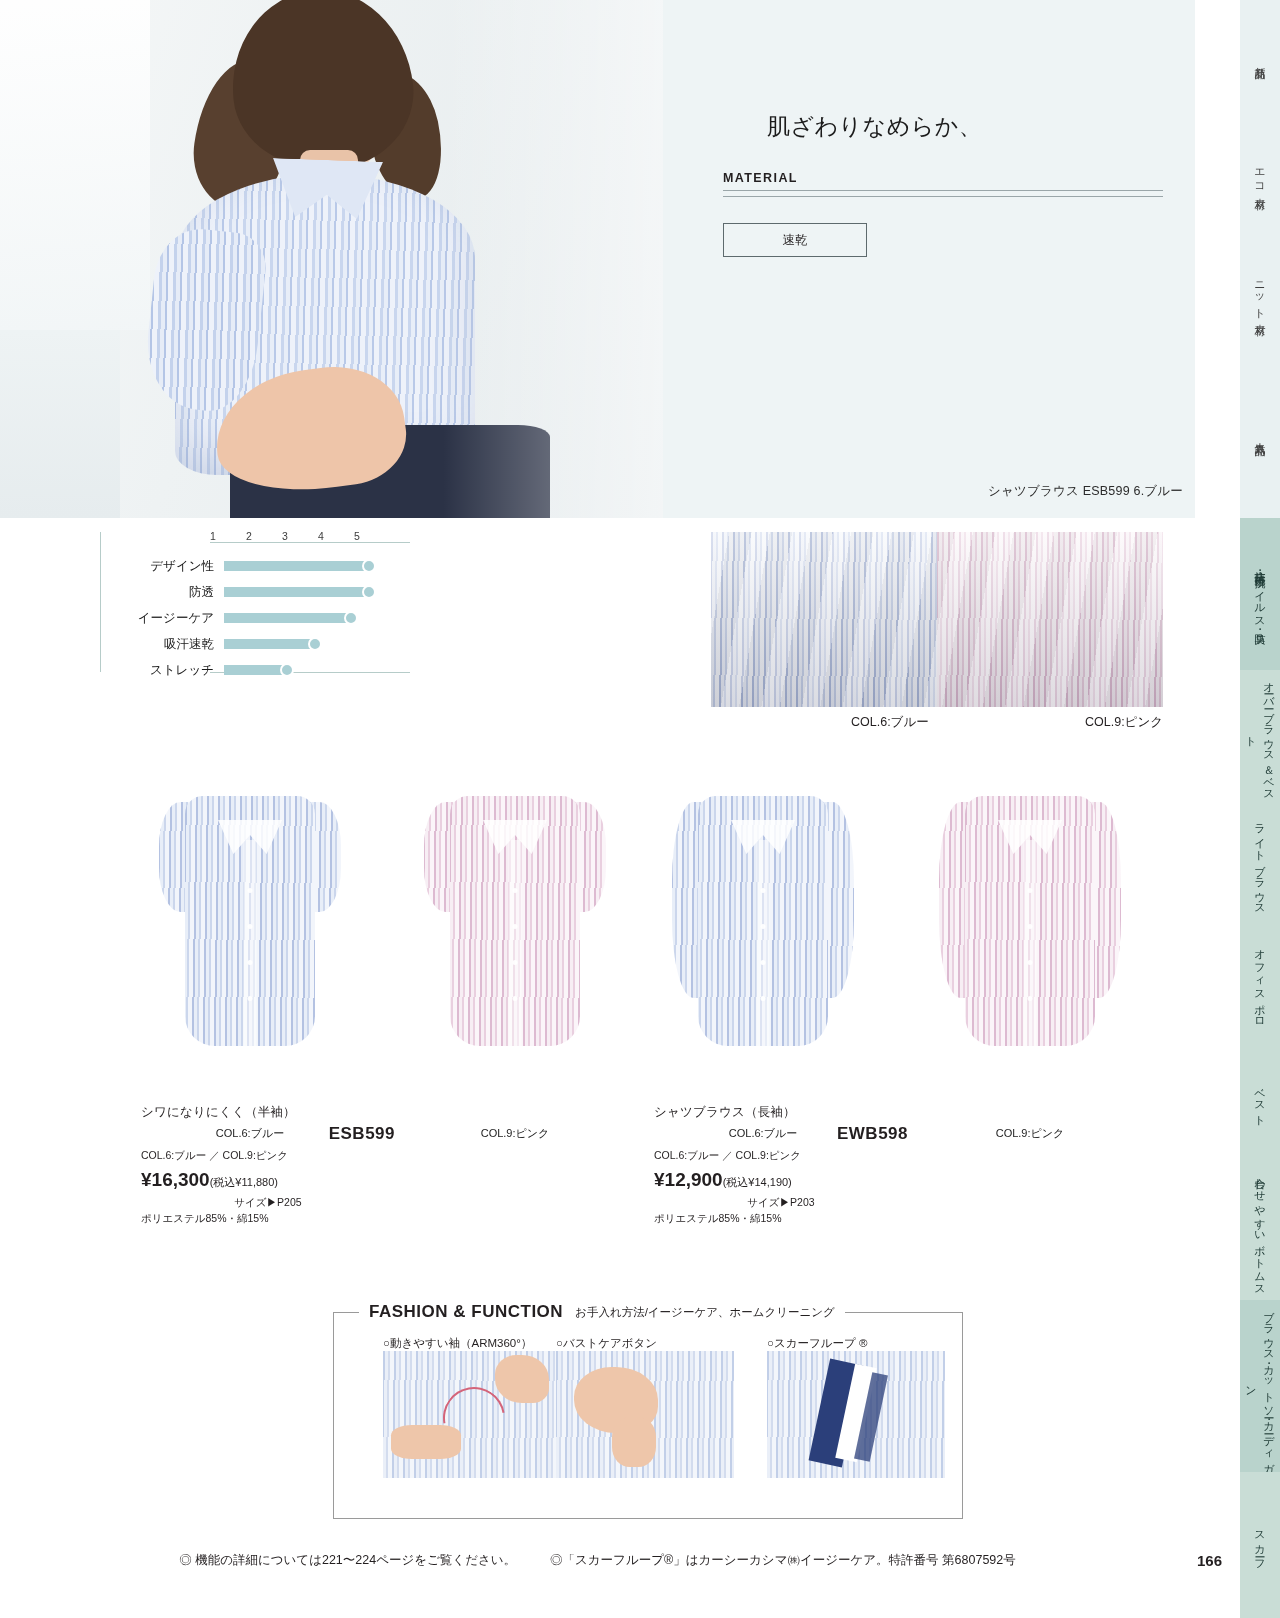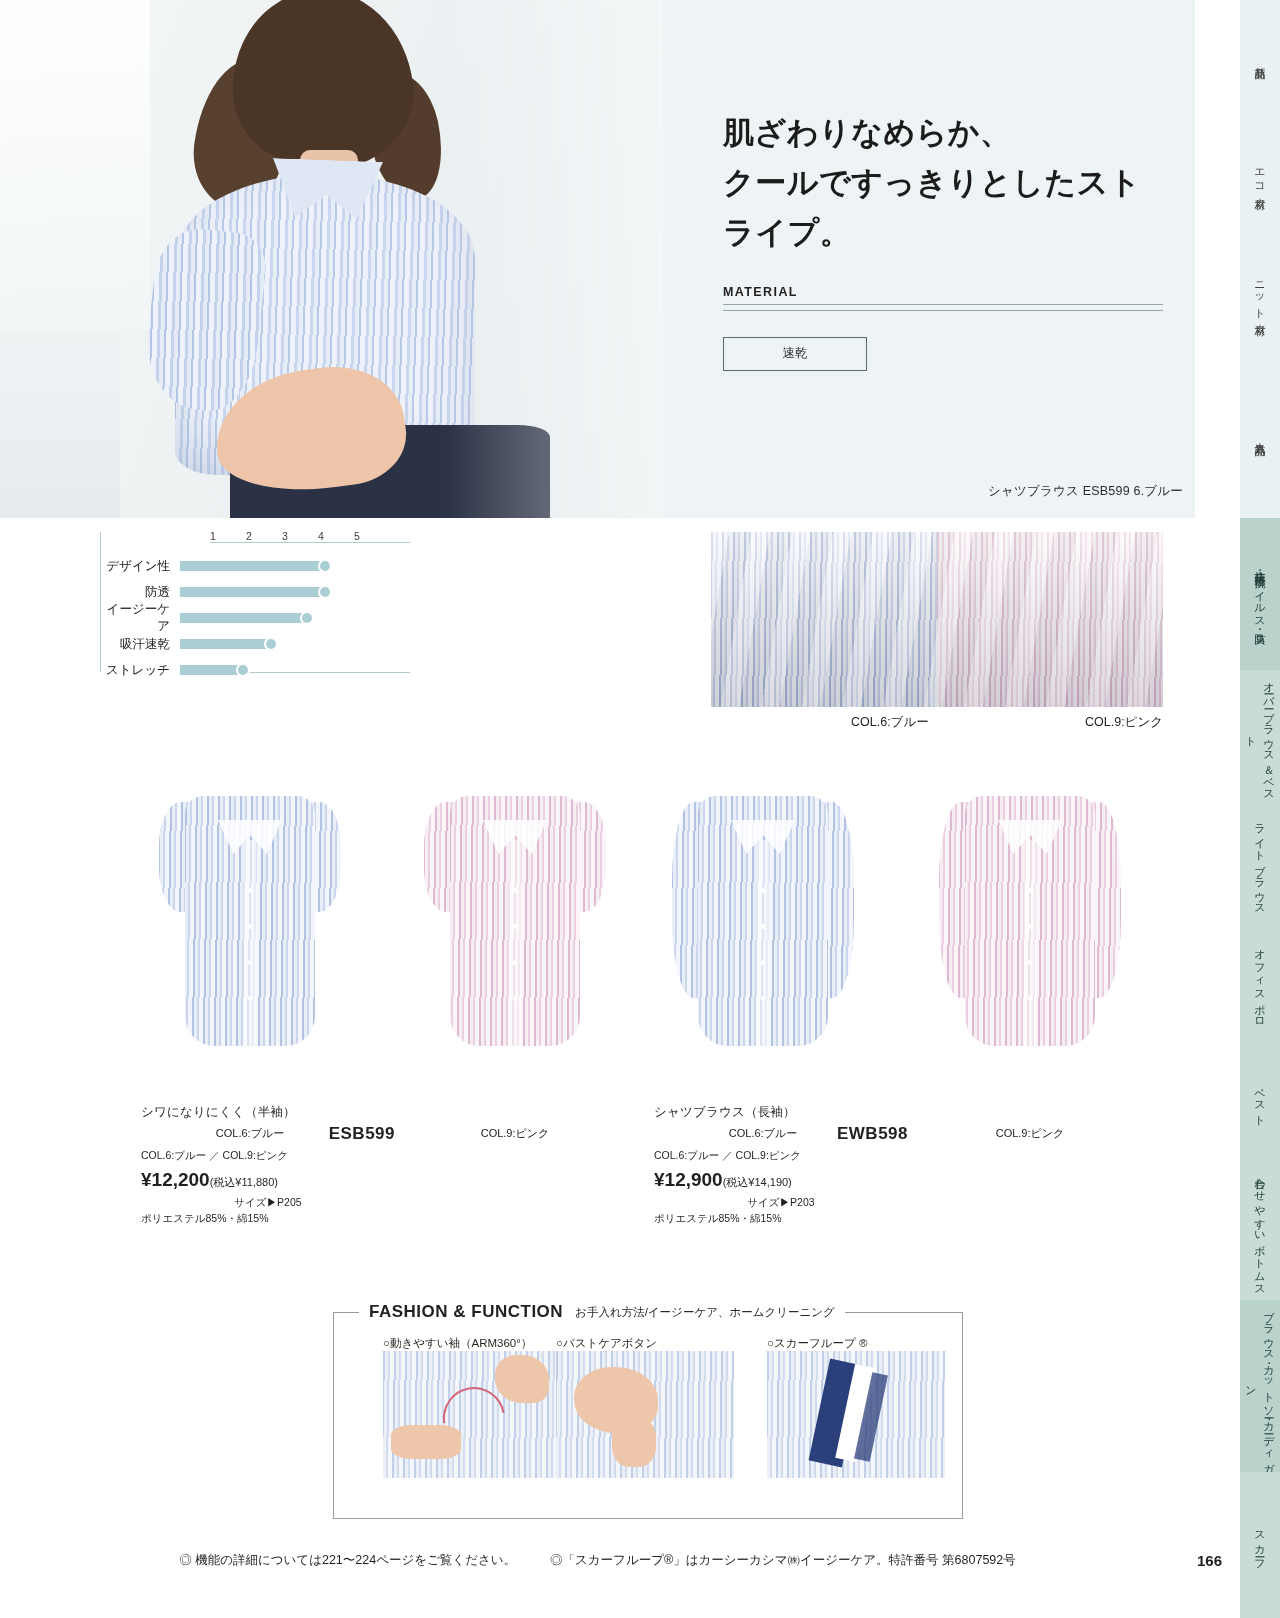--- a/index.html
+++ b/index.html
@@ -77,35 +77,35 @@
     background:#2b3246; border-radius:30% 10% 0 0;}
   .ph-glow { position:absolute; right:0; top:0; width:220px; height:518px;
     background:linear-gradient(270deg,#ffffff 0%,rgba(255,255,255,0) 100%); opacity:.55;}
 
   #hero-caption {
     position:absolute; right:12px; bottom:18px;
     font-size:12.5px; color:#2b2b2b; letter-spacing:.2px;
   }
 
   #hero-text { position:absolute; left:723px; top:108px; width:440px; }
-  #hero-h1 { font-size:31px; font-weight:700; line-height:1.62; letter-spacing:.5px; color:#1b1b1b; }
+  #hero-h1 { font-size:23px; font-weight:400; line-height:1.62; letter-spacing:.5px; color:#1b1b1b;margin-left:44px; }
   #mat-label { margin-top:26px; font-size:12.5px; font-weight:700; letter-spacing:1.4px; }
   .rule { border-top:1px solid #9aa6a9; margin-top:5px; }
   #mat-value { font-size:12.5px; padding:9px 0 11px; letter-spacing:.2px; }
   #mat-desc { font-size:13px; line-height:2.08; letter-spacing:.1px; padding-top:15px; }
   #tag-box {
     margin-top:26px; width:144px; height:34px; border:1px solid #5d6a6d;
     display:flex; align-items:center; justify-content:center; font-size:12.5px;
   }
 
   
   #chart-block { position:absolute; left:100px; top:532px; width:320px; height:145px; }
   #chart-axis-left { position:absolute; left:0; top:0; width:1px; height:140px; background:#b6ccc9; }
   .chart-row { position:absolute; left:0; height:20px; display:flex; align-items:center; }
-  .chart-label { width:80px; text-align:right; padding-right:10px; font-size:12.5px; color:#1b1b1b; }
+  .chart-label { width:124px; text-align:right; padding-right:10px; font-size:12.5px; color:#1b1b1b; }
   .bar-wrap { position:relative; height:10px; }
   .bar { height:10px; background:#a9cfd4; border-radius:0 5px 5px 0; position:relative; }
   .bar .knob { position:absolute; right:-6px; top:-2px; width:14px; height:14px;
     border-radius:50%; background:#a9cfd4; border:2px solid #ffffff; }
   #chart-ticks { position:absolute; left:110px; top:-2px; width:200px; height:14px; }
   #chart-ticks span { position:absolute; font-size:10.5px; color:#3b3b3b; }
   #chart-topline { position:absolute; left:110px; top:10px; width:200px; height:1px; background:#b6ccc9; }
   #chart-botline { position:absolute; left:110px; top:140px; width:200px; height:1px; background:#b6ccc9; }
 
   
@@ -212,21 +212,20 @@
     <div class="ph-skirt"></div>
     <div class="ph-arm"></div>
     <div class="ph-glow"></div>
   </div>
 
   <div id="hero-caption">シャツブラウス ESB599 6.ブルー</div>
 
   <div id="hero-text">
     <div id="hero-h1">
       <div>肌ざわりなめらか、</div>
-      <div>クールですっきりとしたストライプ。</div>
     </div>
 
     <div id="mat-label">MATERIAL</div>
     <div class="rule"></div>
     <div class="rule"></div>
 
     <div id="tag-box">
       <span>速乾</span>
     </div>
   </div>
@@ -311,21 +310,21 @@
         <div class="btn-dot" style="top:164px"></div>
         <div class="btn-dot" style="top:200px"></div>
       </div>
       <div class="sw-col">COL.6:ブルー</div>
     </div>
     <div class="prod-info">
       <div class="p-name">シワになりにくく（半袖）</div>
       <div class="p-code">ESB599</div>
       <div class="p-cols">COL.6:ブルー ／ COL.9:ピンク</div>
       <div class="p-price">
-        <span>¥12,200</span><span class="tax">(税込¥11,880)</span>
+        <span>¥16,300</span><span class="tax">(税込¥11,880)</span>
       </div>
       <div class="p-size">サイズ▶P205</div>
       <div class="p-mat">ポリエステル85%・綿15%</div>
     </div>
   </div>
 
   <div class="prod" style="left:370px">
     <div class="shirt-img">
       <div class="body-shape">
         <div class="sleeve-l pink-fab" style="height:110px"></div>

